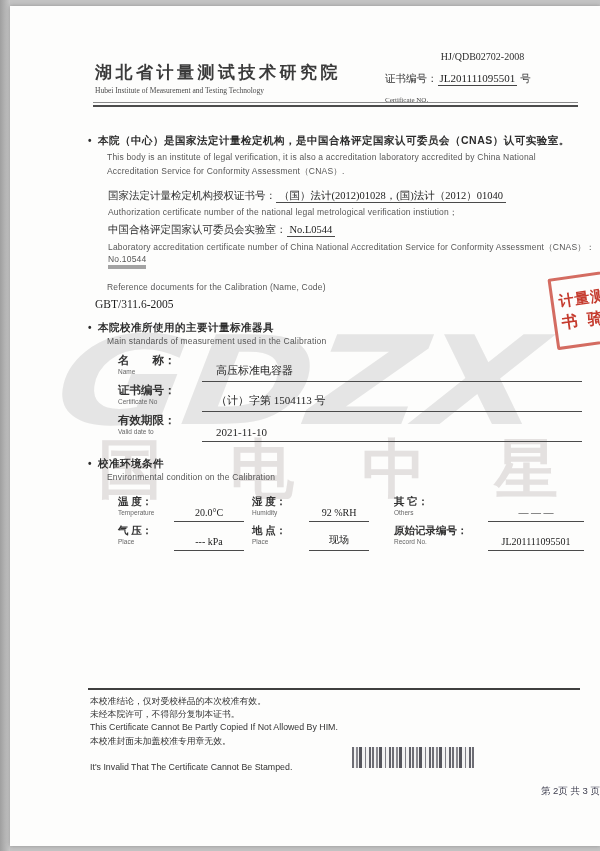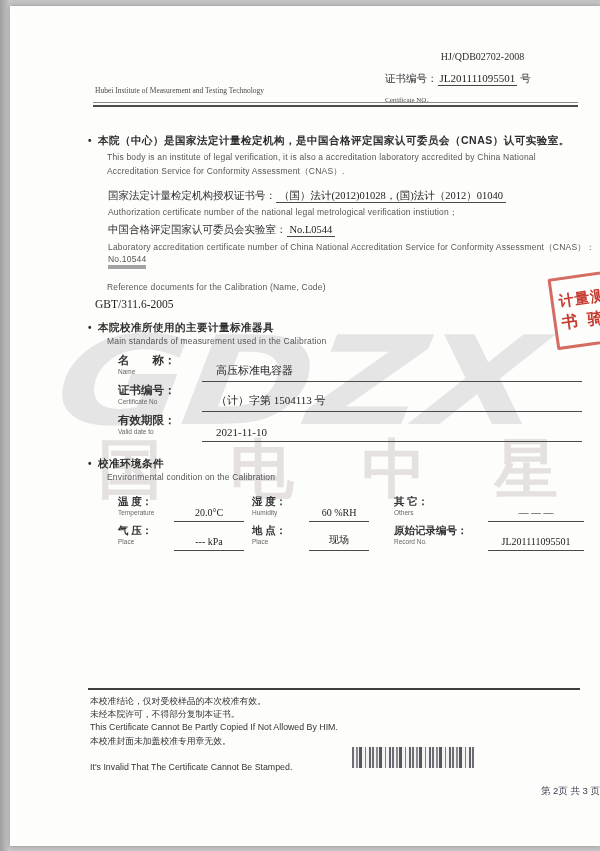--- a/index.html
+++ b/index.html
@@ -103,20 +103,21 @@
   <div class="abs wm-logo">GDZX</div>
   <div class="abs wm-chars">
     <span>国</span>
     <span>电</span>
     <span>中</span>
     <span>星</span>
   </div>
 
   <div class="content">
 
+    <div class="abs org-cn nw">湖北省计量测试技术研究院</div>
     <div class="abs org-en nw">Hubei Institute of Measurement and Testing Technology</div>
     <div class="abs doc-code">HJ/QDB02702-2008</div>
     <div class="abs cert-line nw">
       <span>证书编号：</span><span class="num">JL201111095501</span><span> 号</span>
     </div>
     <div class="abs cert-en">Certificate NO.</div>
     <div class="abs dbl-rule"></div>
 
     <div class="abs bullet nw" style="left:78px; top:128px;">
       <span class="dot">•</span><span>本院（中心）是国家法定计量检定机构，是中国合格评定国家认可委员会（CNAS）认可实验室。</span>
@@ -184,21 +185,21 @@
             <div class="en">Temperature</div>
         </div>
         <div class="env-value w-v1">
             <span>20.0°C</span>
           </div>
         <div class="env-label w-l2">
           <div class="cn">湿 度：</div>
             <div class="en">Humidity</div>
         </div>
         <div class="env-value w-v2">
-            <span>60 %RH</span>
+            <span>92 %RH</span>
           </div>
         <div class="env-label w-l3">
           <div class="cn">其 它：</div>
             <div class="en">Others</div>
         </div>
         <div class="env-value w-v3">
             <span>— — —</span>
           </div>
       </div>
       <div class="env-row">

